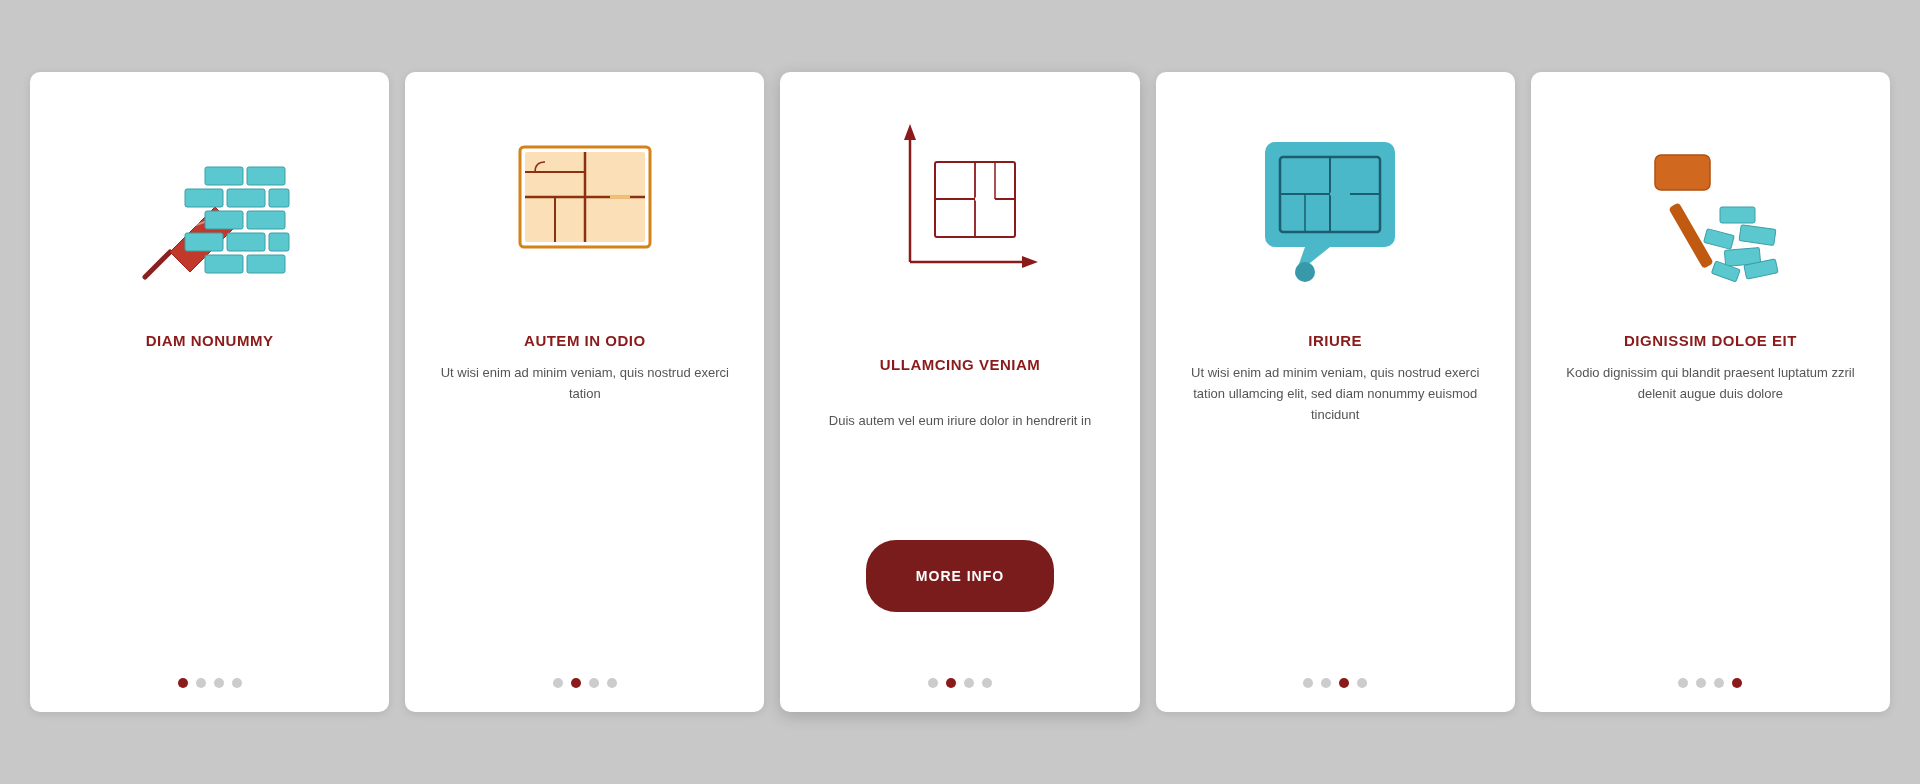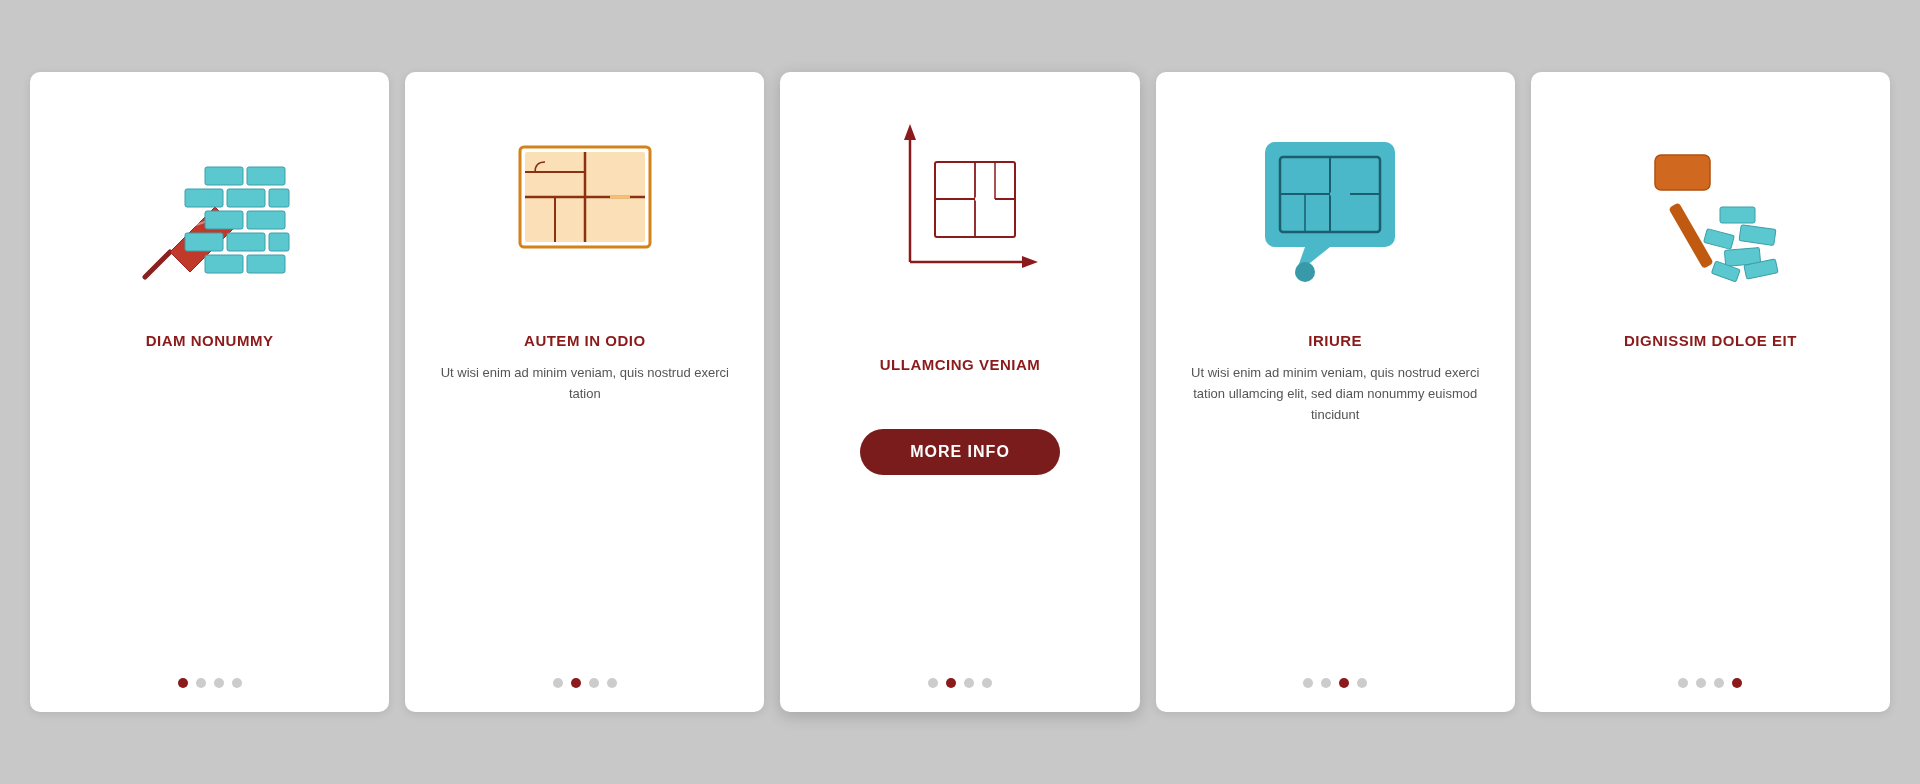--- a/index.html
+++ b/index.html
@@ -65,22 +65,22 @@
       text-align: center;
       line-height: 1.6;
       flex: 1;
     }
 
     .more-info-btn {
       background-color: #7a1c1c;
       color: #fff;
       border: none;
       border-radius: 30px;
-      padding: 14px 50px;
-      font-size: 16px;
+      padding: 28px 50px;
+      font-size: 14px;
       font-weight: 700;
       letter-spacing: 1px;
       cursor: pointer;
       margin: 18px 0 22px;
       text-transform: uppercase;
     }
 
     .dots-container {
       display: flex;
       gap: 8px;
@@ -191,20 +191,21 @@
 
         <line x1="105" y1="60" x2="105" y2="135" stroke="#8b1a1a" stroke-width="1.8"></line>
         <line x1="65" y1="97" x2="145" y2="97" stroke="#8b1a1a" stroke-width="1.8"></line>
 
         <line x1="105" y1="97" x2="125" y2="97" stroke="white" stroke-width="3"></line>
 
         <line x1="125" y1="60" x2="125" y2="97" stroke="#8b1a1a" stroke-width="1.5"></line>
       </svg>
     </div>
     <div class="card-title">ULLAMCING VENIAM</div>
+    <div class="card-text">Duis autem vel eum iriure dolor in hendrerit in</div>
     <button class="more-info-btn">MORE INFO</button>
     <div class="dots-container">
       <div class="dot"></div>
       <div class="dot active"></div>
       <div class="dot"></div>
       <div class="dot"></div>
     </div>
   </div>
 
   <div class="card">
@@ -247,20 +248,21 @@
 
         <rect x="95" y="100" width="35" height="16" rx="2" fill="#5bc8d0" stroke="#3a9ea8" stroke-width="1"></rect>
         <rect x="115" y="120" width="35" height="16" rx="2" fill="#5bc8d0" stroke="#3a9ea8" stroke-width="1" transform="rotate(8, 132, 128)"></rect>
         <rect x="100" y="142" width="35" height="16" rx="2" fill="#5bc8d0" stroke="#3a9ea8" stroke-width="1" transform="rotate(-5, 117, 150)"></rect>
         <rect x="80" y="125" width="28" height="14" rx="2" fill="#5bc8d0" stroke="#3a9ea8" stroke-width="1" transform="rotate(15, 94, 132)"></rect>
         <rect x="120" y="155" width="32" height="14" rx="2" fill="#5bc8d0" stroke="#3a9ea8" stroke-width="1" transform="rotate(-12, 136, 162)"></rect>
         <rect x="88" y="158" width="26" height="13" rx="2" fill="#5bc8d0" stroke="#3a9ea8" stroke-width="1" transform="rotate(20, 101, 164)"></rect>
       </svg>
     </div>
     <div class="card-title">DIGNISSIM DOLOE EIT</div>
+    <div class="card-text">Kodio dignissim qui blandit praesent luptatum zzril delenit augue duis dolore</div>
     <div class="dots-container">
       <div class="dot"></div>
       <div class="dot"></div>
       <div class="dot"></div>
       <div class="dot active"></div>
     </div>
   </div>
 
 </div>
 

